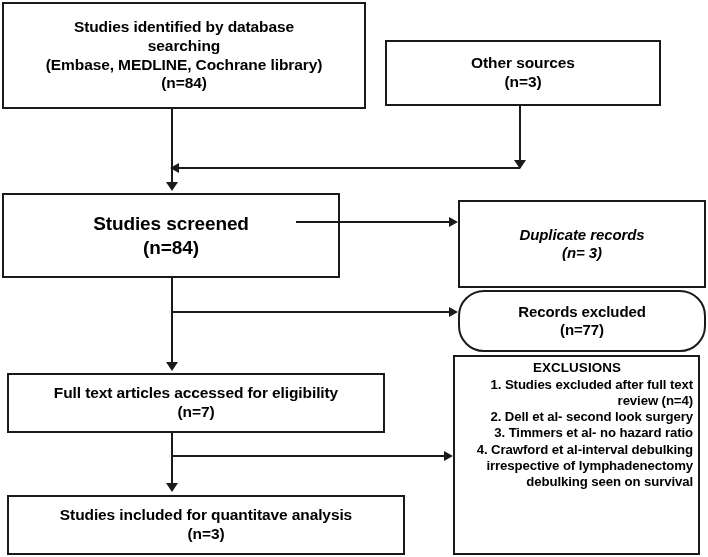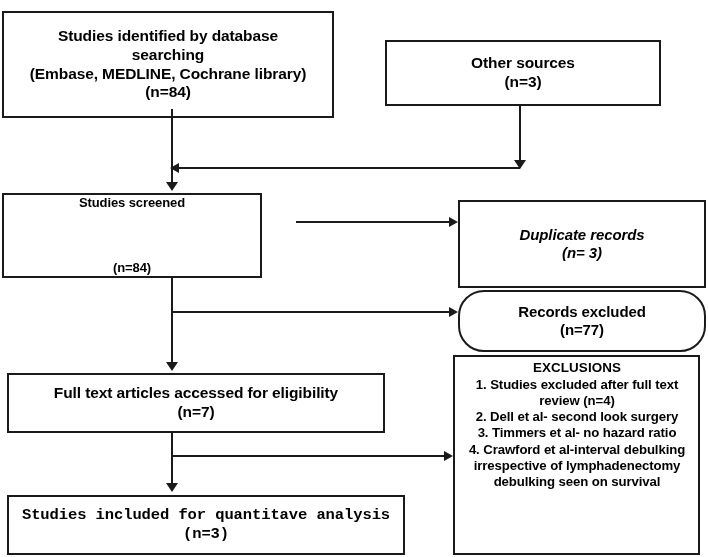--- a/index.html
+++ b/index.html
@@ -32,31 +32,30 @@
     font-weight: bold;
     line-height: 1.22;
     letter-spacing: -0.1px;
   }
   .box .line {
     display: block;
     white-space: nowrap;
   }
   
   #box-identified {
-    left: 2px; top: 11px; width: 332px; height: 107px;
+    left: 2px; top: 2px; width: 364px; height: 107px;
     font-size: 15.5px;
   }
   #box-other-sources {
     left: 385px; top: 40px; width: 276px; height: 66px;
     font-size: 15.5px;
   }
   #box-screened {
-    left: 2px; top: 193px; width: 260px; height: 85px;
-    font-size: 13px;
-    justify-content: space-between;
+    left: 2px; top: 193px; width: 338px; height: 85px;
+    font-size: 19px;
   }
   #box-duplicates {
     left: 458px; top: 200px; width: 248px; height: 88px;
     font-size: 15px;
     font-style: italic;
   }
   #box-records-excluded {
     left: 458px; top: 290px; width: 248px; height: 62px;
     font-size: 15px;
     border-radius: 26px;
@@ -69,31 +68,30 @@
     padding: 3px 5px 17px 6px;
     line-height: 1.235;
     text-align: left;
   }
   #box-exclusions .excl-title {
     text-align: center;
     font-size: 13.4px;
     letter-spacing: 0.1px;
   }
   #box-exclusions .excl-item {
-    text-align: center;
+    text-align: right;
     display: block;
   }
   #box-fulltext {
     left: 7px; top: 373px; width: 378px; height: 60px;
     font-size: 15.5px;
   }
   #box-included {
     left: 7px; top: 495px; width: 398px; height: 60px;
     font-size: 15.5px;
-    font-family: Liberation Mono, monospace;
   }
   
   .conn {
     position: absolute;
     background: #1a1a1a;
   }
   .vline { width: 2px; }
   .hline { height: 2px; }
   .arrow {
     position: absolute;

